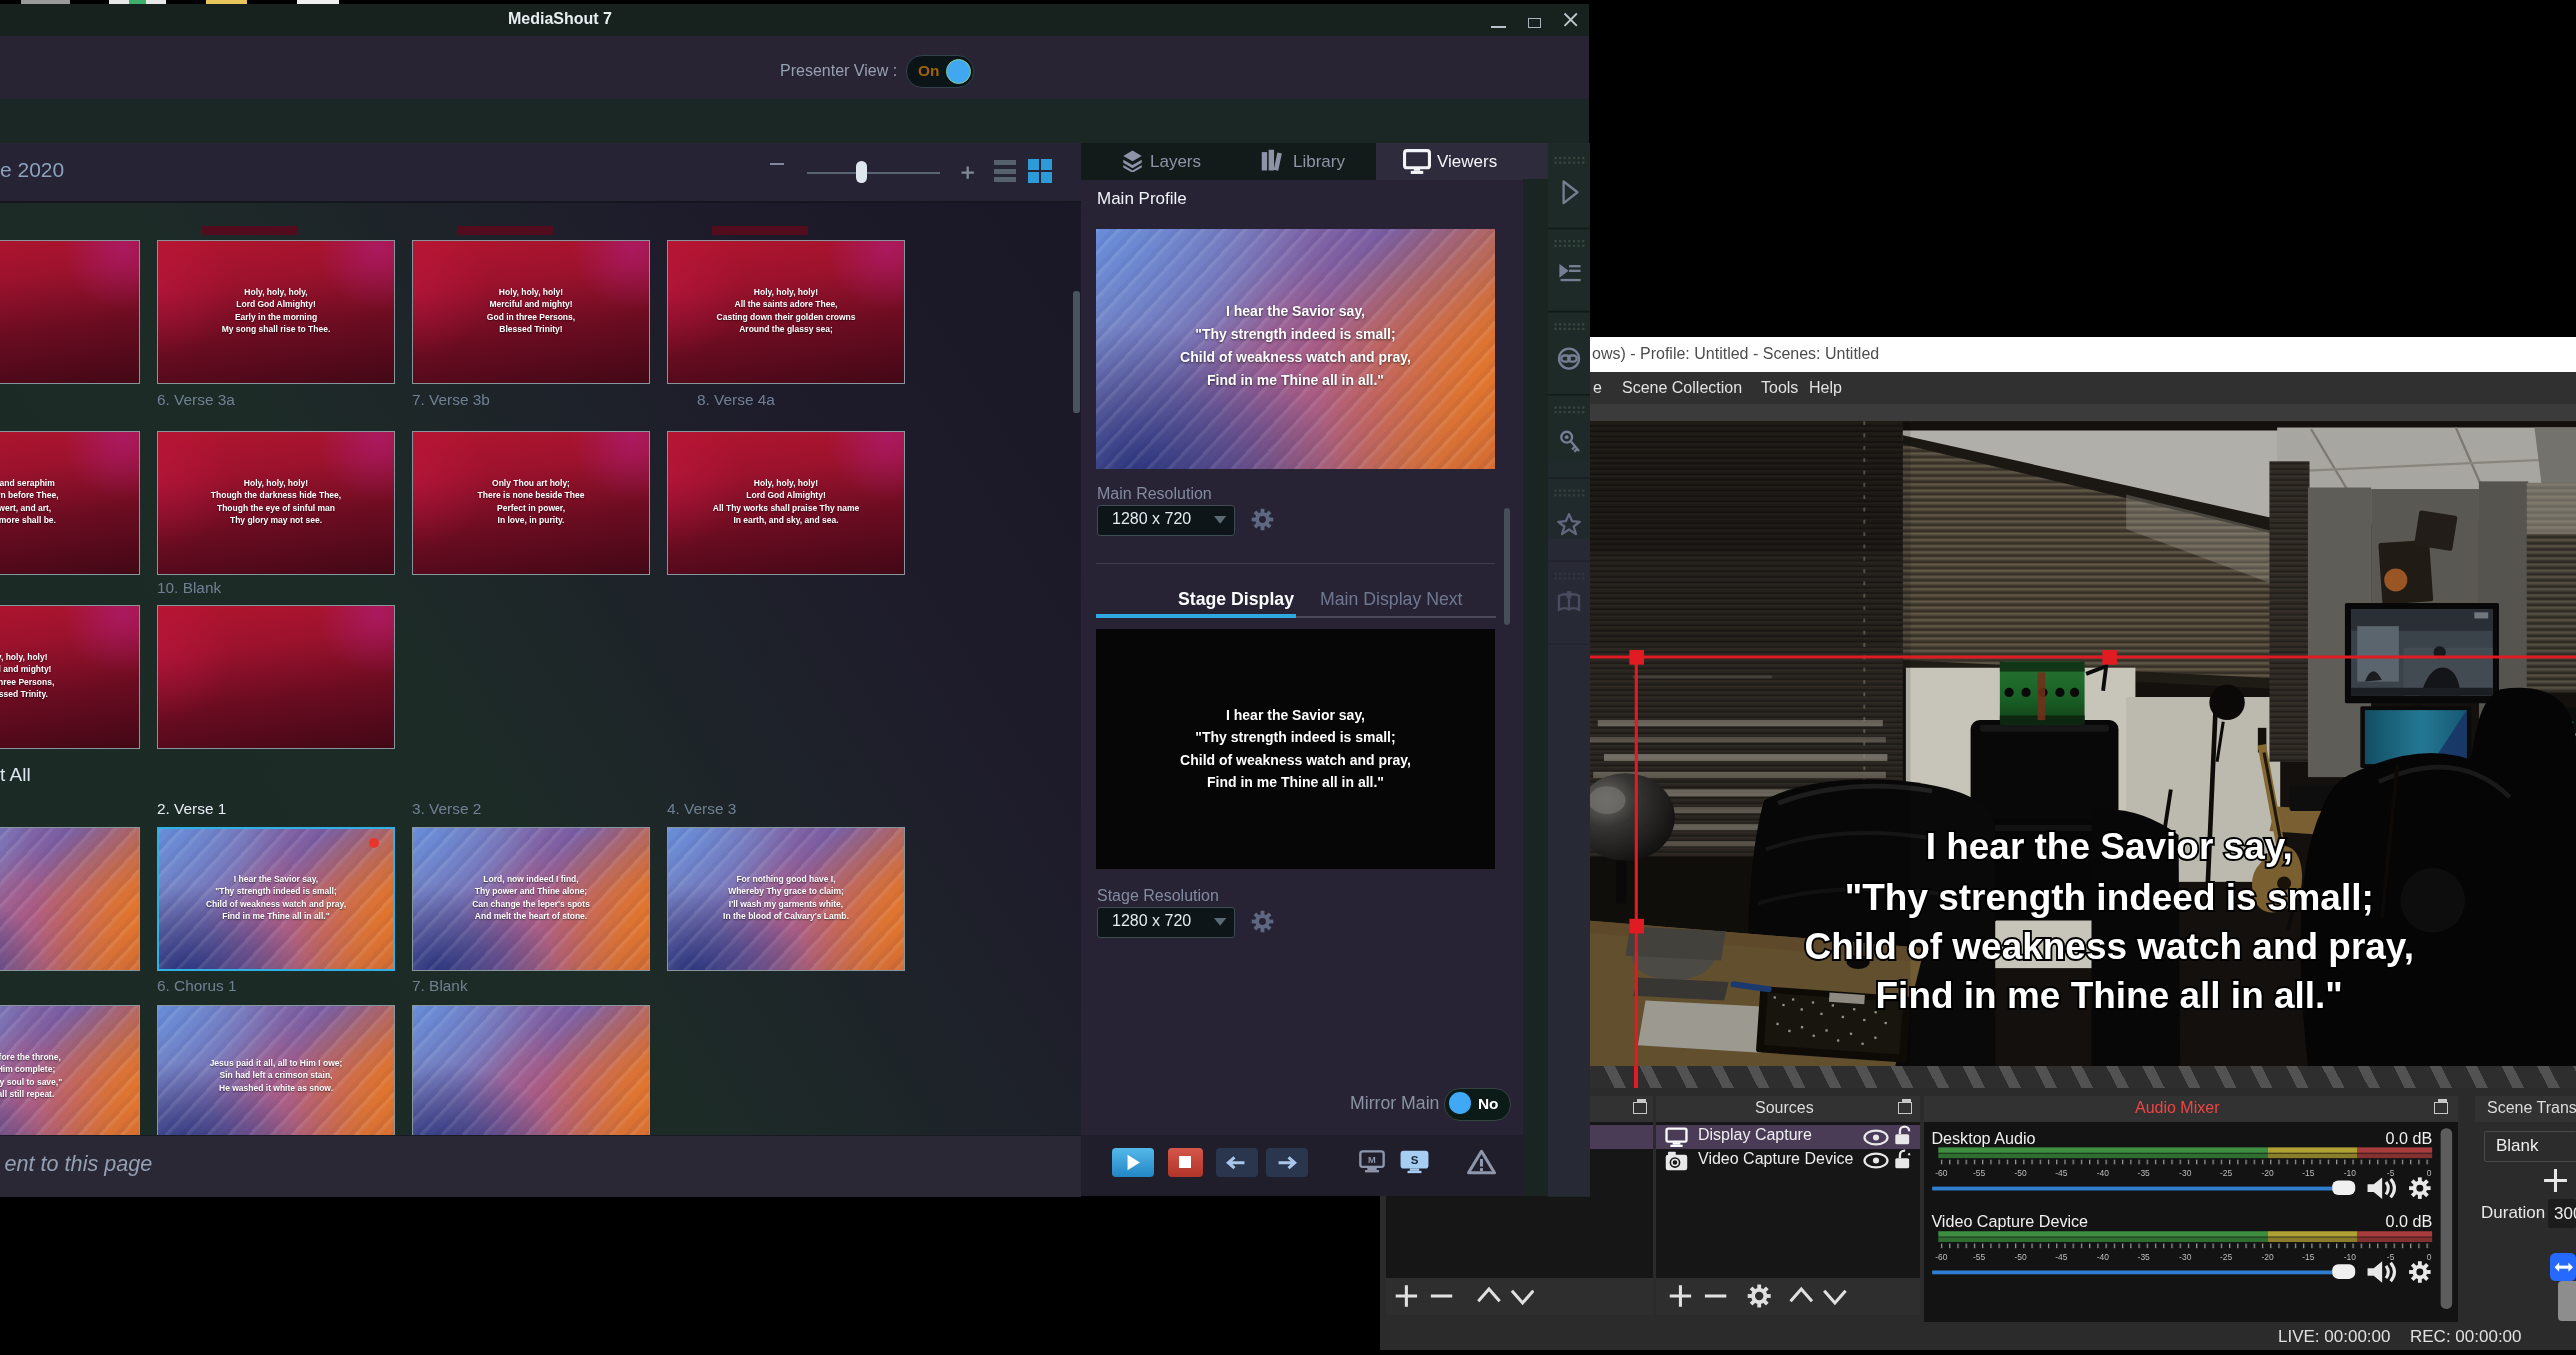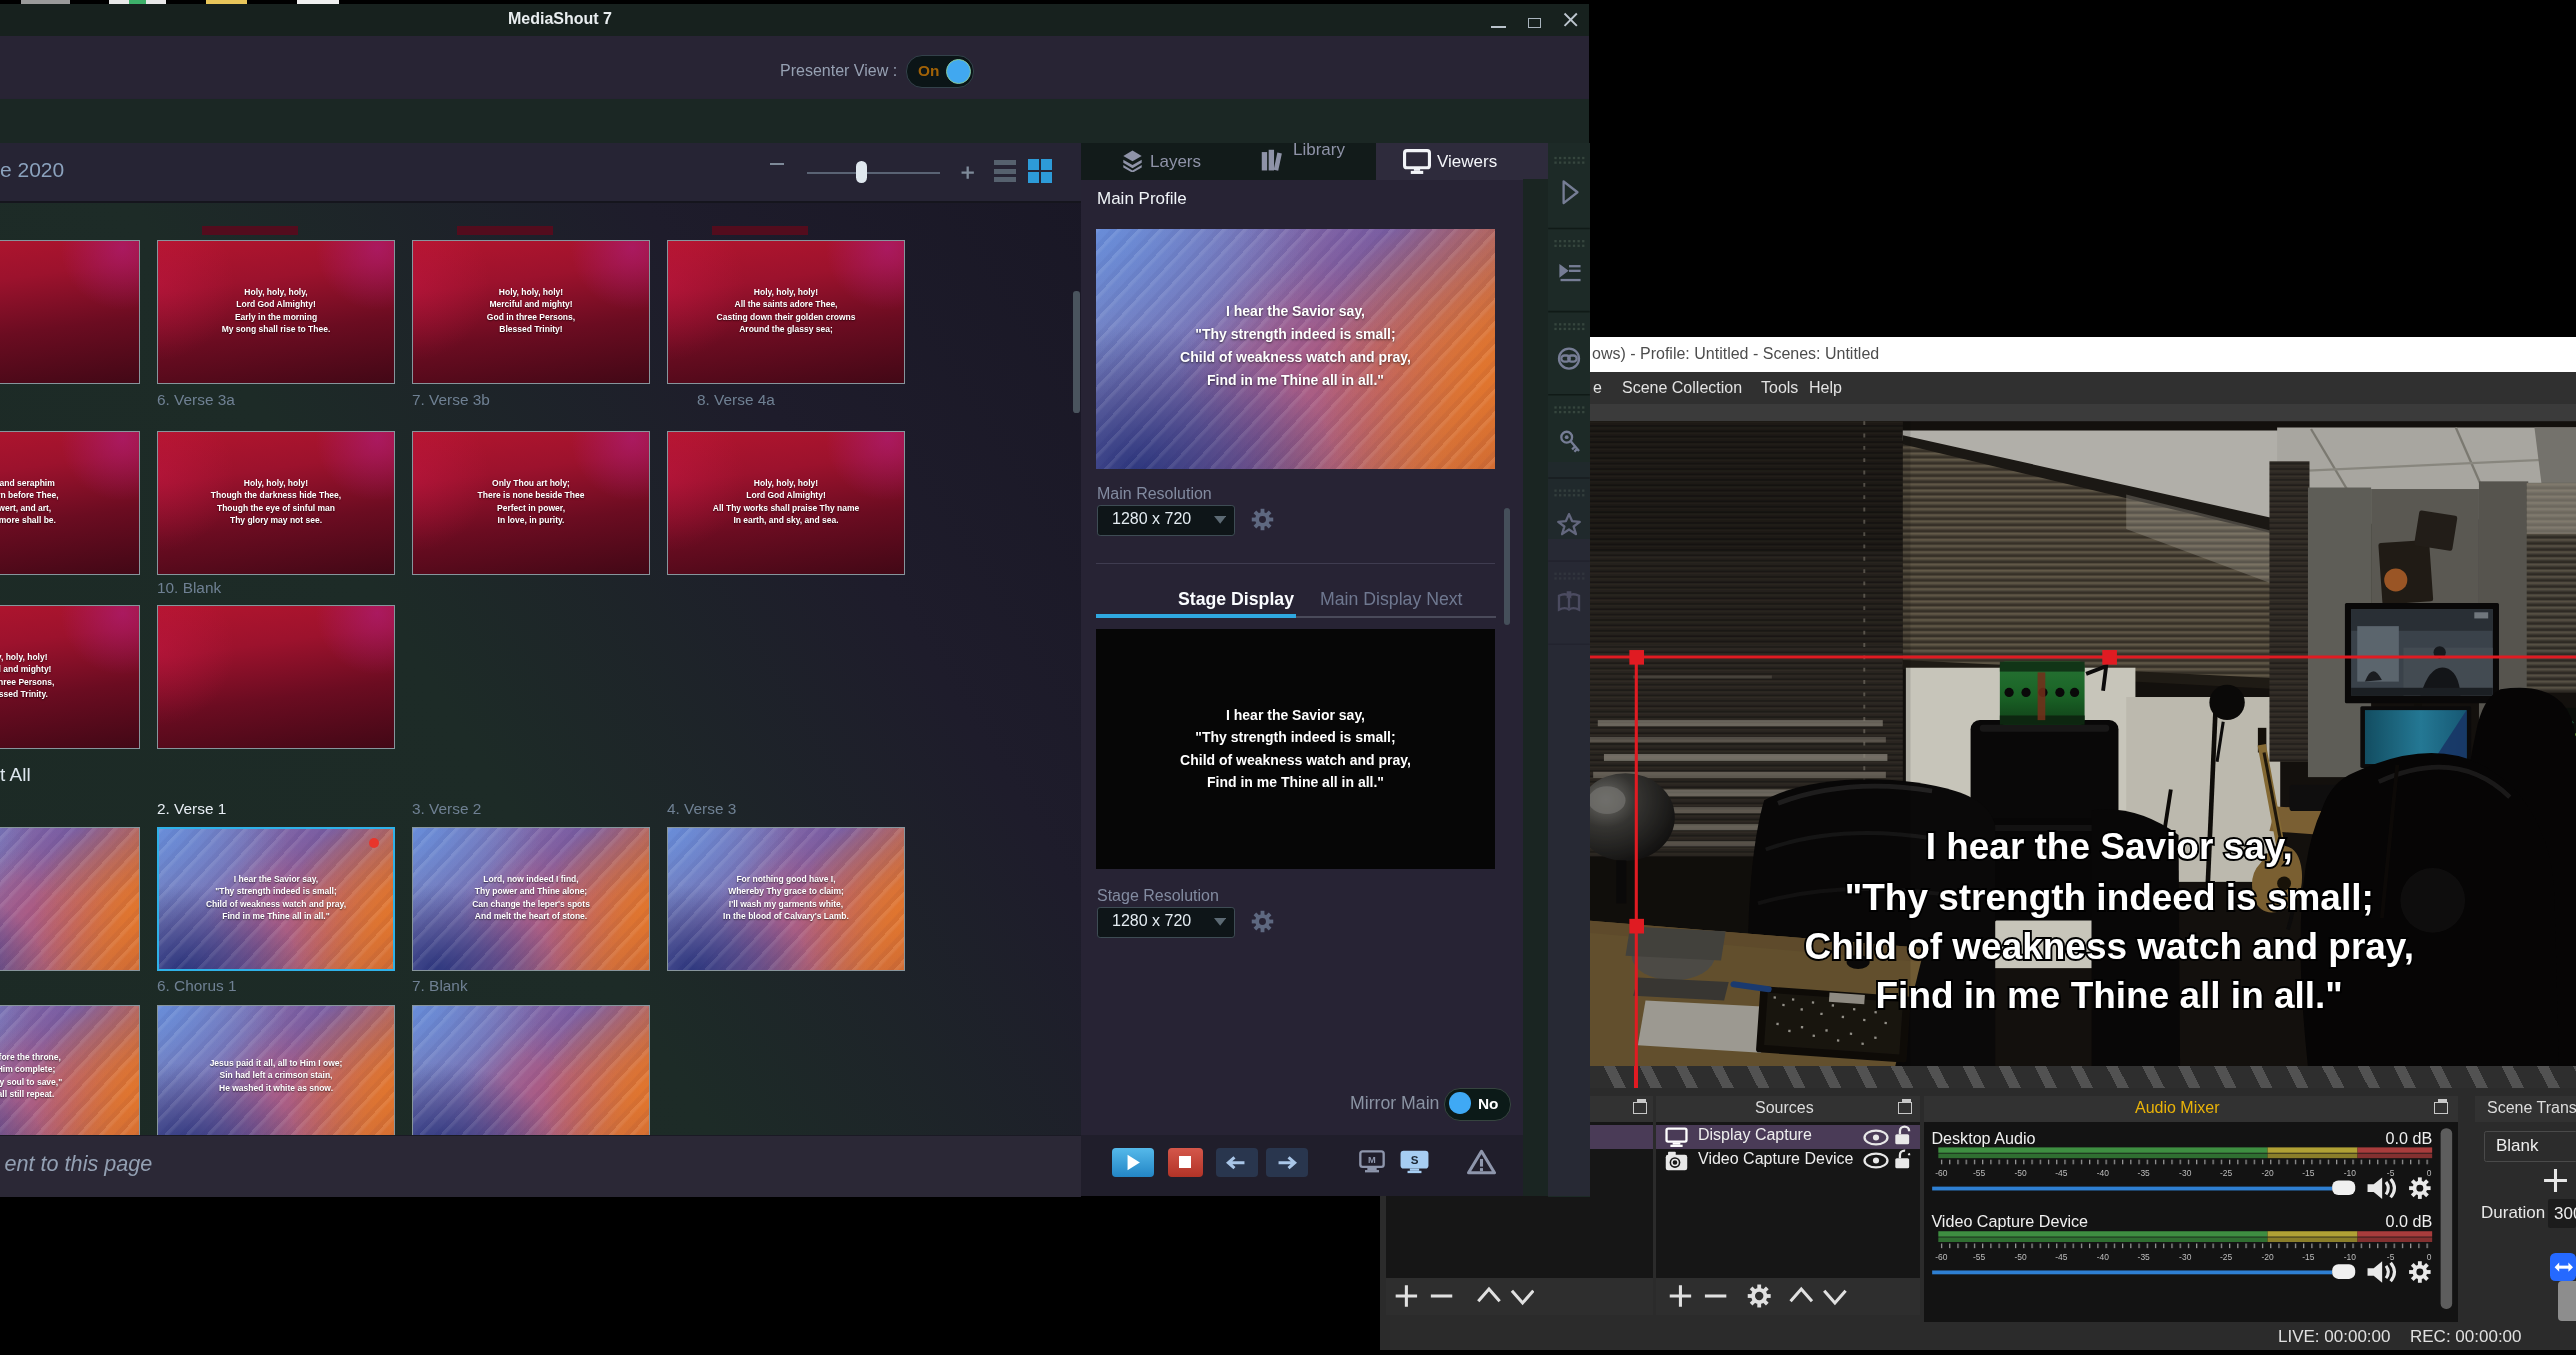--- a/index.html
+++ b/index.html
@@ -328,21 +328,21 @@
               <line x1="6.4" y1="27.6" x2="11.3" y2="22.7"></line>
               <line x1="22.7" y1="11.3" x2="27.6" y2="6.4"></line>
             </g>
           </g>
         <path d="M158,24 L172,8 L186,24" stroke="#e0e0e0" stroke-width="4" fill="none"></path>
         <path d="M202,10 L216,26 L230,10" stroke="#e0e0e0" stroke-width="4" fill="none"></path>
       </svg>
     </div>
 
     <div class="abs" style="left:1924px;top:1096px;width:534px;height:26px;background:#323232;"></div>
-    <div class="abs" style="left:2135px;top:1099px;font-size:16px;color:#eab308;">Audio Mixer</div>
+    <div class="abs" style="left:2135px;top:1099px;font-size:16px;color:#ef4444;">Audio Mixer</div>
     <div class="abs" style="left:2434px;top:1102px;width:12.3px;height:10px;border:1.5px solid #c8c8c8;background:#323232;"></div>
     <div class="abs" style="left:2438px;top:1099px;width:8.5px;height:3.1px;background:#c8c8c8;"></div>
     <div class="abs" style="left:1924px;top:1122px;width:534px;height:200px;background:#131313;"></div>
     <div id="mixer">
       <svg class="abs" style="left:1924px;top:1122px;" width="534" height="200" viewBox="0 0 693 260">
         <defs>
           <pattern id="ticks" width="10.7" height="6" patternUnits="userSpaceOnUse">
             <rect width="10.7" height="6" fill="#131313"></rect>
               <rect x="0" width="1.6" height="6" fill="#9a9a9a"></rect>
           </pattern>
@@ -561,21 +561,21 @@
           <path d="M15,2 L27,9 L15,16 L3,9 Z"></path>
           <path d="M3,14 L15,21 L27,14 L27,18 L15,25 L3,18 Z"></path>
           <path d="M3,21 L15,28 L27,21 L27,24 L15,31 L3,24 Z"></path>
         </svg>
       <div class="abs" style="left:1150px;top:152px;font-size:17px;color:#8f93a8;">Layers</div>
       <svg class="abs" style="left:1260px;top:149px;" width="25" height="23" fill="#8f93a8" viewBox="0 0 32 30">
           <rect x="2" y="4" width="7" height="24"></rect>
           <rect x="11" y="1" width="7" height="27"></rect>
           <rect x="20" y="5" width="6" height="23" transform="rotate(12 23 16)"></rect>
         </svg>
-      <div class="abs" style="left:1293px;top:140px;font-size:17px;color:#8f93a8;">Library</div>
+      <div class="abs" style="left:1293px;top:152px;font-size:17px;color:#8f93a8;">Library</div>
       <svg class="abs" style="left:1403px;top:149px;" width="28" height="25" viewBox="0 0 36 32">
           <rect x="2" y="2" width="32" height="22" rx="3" fill="none" stroke="#f2f4f8" stroke-width="4"></rect>
           <rect x="14" y="24" width="8" height="4" fill="#f2f4f8"></rect>
           <rect x="10" y="28" width="16" height="4" fill="#f2f4f8"></rect>
         </svg>
       <div class="abs" style="left:1437px;top:152px;font-size:17px;color:#f4f6fa;">Viewers</div>
 
       <div class="abs" style="left:1097px;top:189px;font-size:17px;color:#f0f4f8;">Main Profile</div>
       <div class="abs blueslide" style="left:1096px;top:229px;width:399px;height:240px;"></div>
       <div class="abs" style="left:1096px;top:300px;width:399px;text-align:center;font-size:14px;line-height:23px;font-weight:bold;color:#fff;text-shadow:0 0.8px 2.3px rgba(0,0,0,.65);">I hear the Savior say,<br>"Thy strength indeed is small;<br>Child of weakness watch and pray,<br>Find in me Thine all in all."</div>

